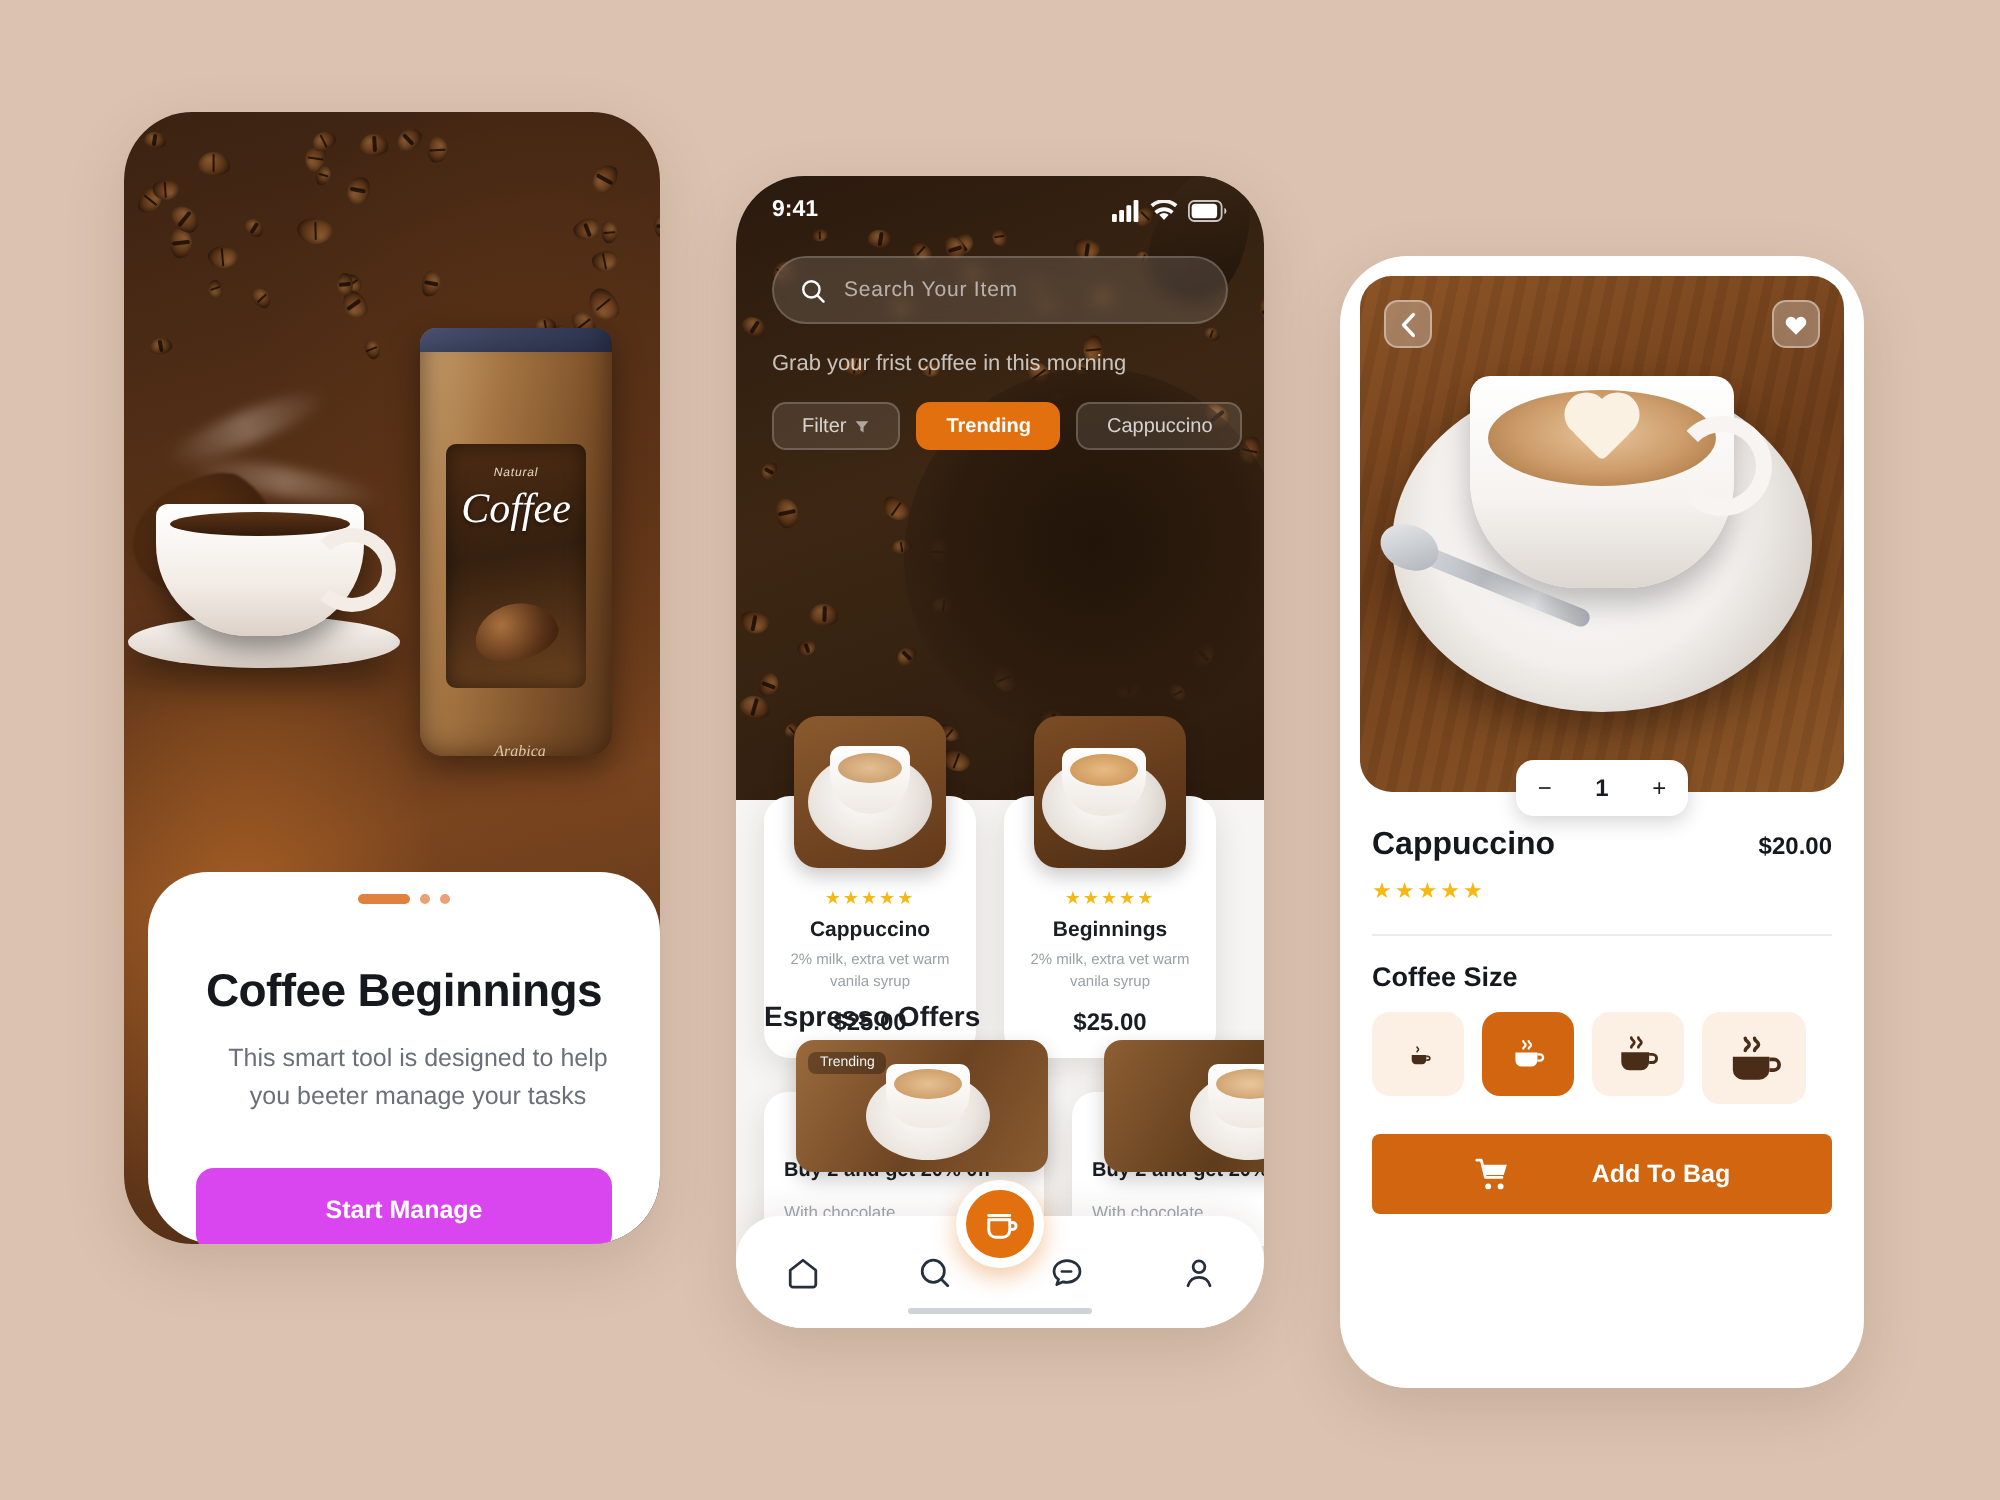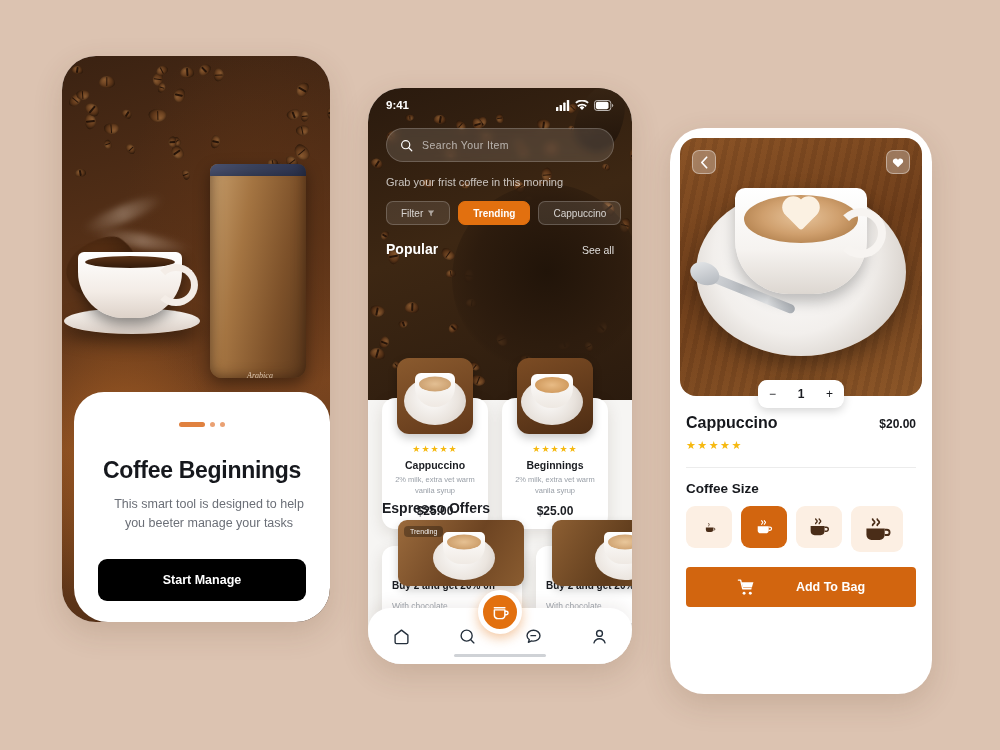--- a/index.html
+++ b/index.html
@@ -101,33 +101,33 @@
   }
   .splash {
     position: absolute; left: 4px; top: 182px; width: 78px; height: 60px;
     background: radial-gradient(circle at 40% 55%, #6f3d19 0%, #42230e 70%, rgba(40,21,10,0) 72%);
     border-radius: 60% 40% 50% 50%/50% 60% 40% 50%;
     transform: rotate(-12deg);
     filter: blur(.4px);
   }
 
   .sheet1 {
-    position: absolute; left: 12px; right: 0; bottom: 0; height: 230px;
+    position: absolute; left: 12px; right: 0; bottom: 0; height: 186px;
     background: #fff; border-radius: 30px 30px 34px 34px;
-    padding: 24px 24px 0;
+    padding: 5px 24px 0;
     text-align: center;
   }
   .pager { display:flex; align-items:center; justify-content:center; gap:5px; margin-top: 6px; }
   .pager .pill { width: 26px; height: 5px; border-radius: 3px; background: #e0813f; }
   .pager .dot { width: 5px; height: 5px; border-radius: 50%; background: #eaa173; }
   .title1 { font-size: 23px; font-weight: 700; color: #16181d; letter-spacing: -.3px; margin-top: 30px; }
   .sub1 { font-size: 12.5px; line-height: 1.5; color: #6b6f77; margin-top: 11px; margin-left: 14px; }
   .btn-start {
     margin-top: 26px; width: 100%; height: 42px; border: none; border-radius: 9px;
-    background: #000000; color: #fff; font-size: 12.5px; font-weight: 700;
+    background: #d946ef; color: #fff; font-size: 12.5px; font-weight: 700;
     font-family: "Liberation Sans", sans-serif; cursor: pointer;
   }
 
   
   .home-top {
     position: absolute; left:0; right:0; top:0; height: 312px;
     background:
       radial-gradient(ellipse 42% 30% at 72% 56%, rgba(20,12,6,.88) 0%, rgba(30,18,9,0) 66%),
       linear-gradient(160deg,#2a1a0e 0%, #3d2713 45%, #2b1b0e 100%);
     overflow: hidden;
@@ -377,20 +377,25 @@
       <div class="steam" style="left:10px;top:206px;width:92px;height:12px;transform:rotate(-8deg);"></div>
 
       <div class="splash"></div>
       <div class="saucer1"></div>
       <div class="cup1">
         <div class="cup1-coffee"></div>
       </div>
 
       <div class="jar">
         <div class="jar-lid"></div>
+        <div class="jar-label">
+          <div class="jar-natural">Natural</div>
+          <div class="jar-coffee">Coffee</div>
+          <div class="jar-bean-art"></div>
+        </div>
         <div class="jar-arabica">Arabica</div>
       </div>
     </div>
 
     <div class="sheet1">
       <div class="pager">
         <div class="pill"></div>
         <div class="dot"></div>
         <div class="dot"></div>
       </div>
@@ -506,24 +511,20 @@
           <span>Filter</span>
           <svg width="8" height="8" viewBox="0 0 10 10">
             <path d="M1 2h8L6 5.6V9L4 7.8V5.6Z" fill="rgba(255,255,255,.55)"></path>
           </svg>
         </div>
         <div class="chip active">Trending</div>
         <div class="chip">Cappuccino</div>
 
       </div>
 
-      <div class="sec-head">
-        <div class="sec-title">Popular</div>
-        <div class="sec-link">See all</div>
-      </div>
     </div>
 
     <div class="home-body">
       <div class="popular-row">
 
         <div class="pcard">
           <div class="pcard-img">
             <div style="position:absolute;inset:0;background:linear-gradient(160deg,#8a5a2e,#63391a);"></div>
             <div style="position:absolute;left:50%;top:56%;transform:translate(-50%,-50%);width:62px;height:48px;border-radius:50%;background:radial-gradient(circle at 45% 40%,#fff,#eae4de 60%,#cfc7c0);"></div>
             <div style="position:absolute;left:50%;top:42%;transform:translate(-50%,-50%);width:40px;height:34px;border-radius:6px 6px 20px 20px;background:linear-gradient(180deg,#fff,#efe9e3);"></div>

